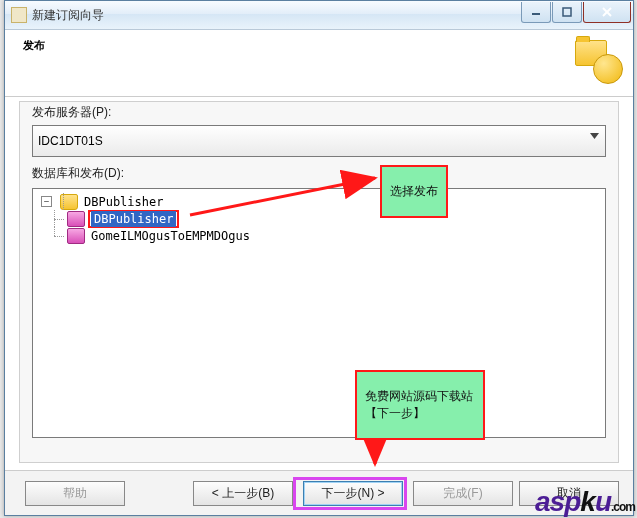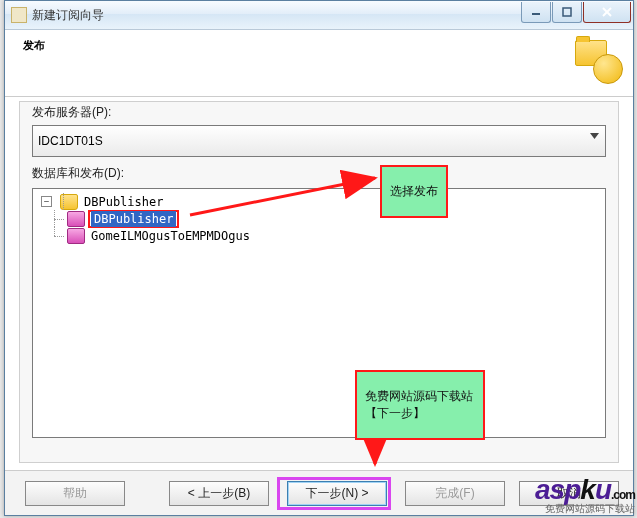--- a/index.html
+++ b/index.html
@@ -252,21 +252,20 @@
   }
   .footer {
     position: absolute;
     left: 0; right: 0; bottom: 0;
     height: 44px;
     border-top: 1px solid #ccc;
     display: flex;
     align-items: center;
     padding: 0 14px;
     background: #f3f3f3;
-    gap: 8px;
   }
   .btn {
     height: 23px;
     min-width: 78px;
     padding: 0 10px;
     border: 1px solid #888;
     background: linear-gradient(to bottom, #fdfdfd, #e4e4e4);
     font-size: 12px;
     display: inline-flex;
     align-items: center;
@@ -441,14 +440,13 @@
       <polygon points="0,0 12,5 0,10" fill="#ff1818"></polygon>
     </marker>
   </defs>
   <line x1="20" y1="2" x2="20" y2="60" stroke="#ff1818" stroke-width="3" marker-end="url(#ah2)"></line>
 </svg>
 
 <div class="watermark">
   <div class="wm-main">
     <span class="r1">asp</span><span class="b1">k</span><span class="r1">u</span><span class="b1" style="font-size:12px; font-style:normal;">.com</span>
   </div>
-  <div class="wm-sub">免费网站源码下载站</div>
 </div>
 
 </body></html>

